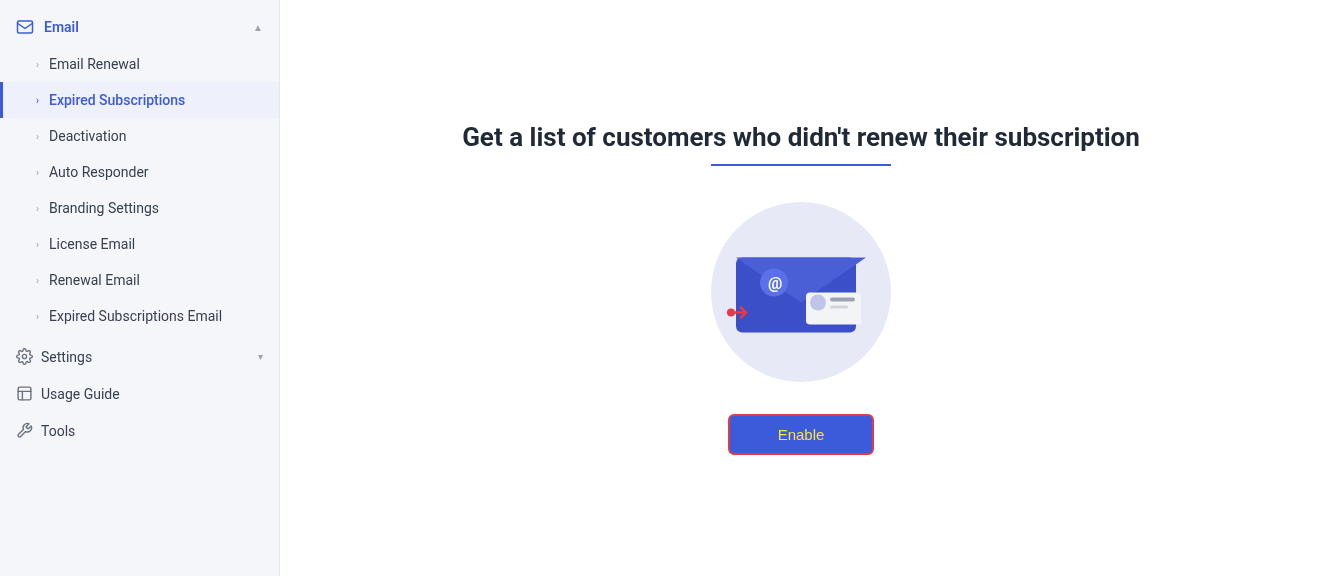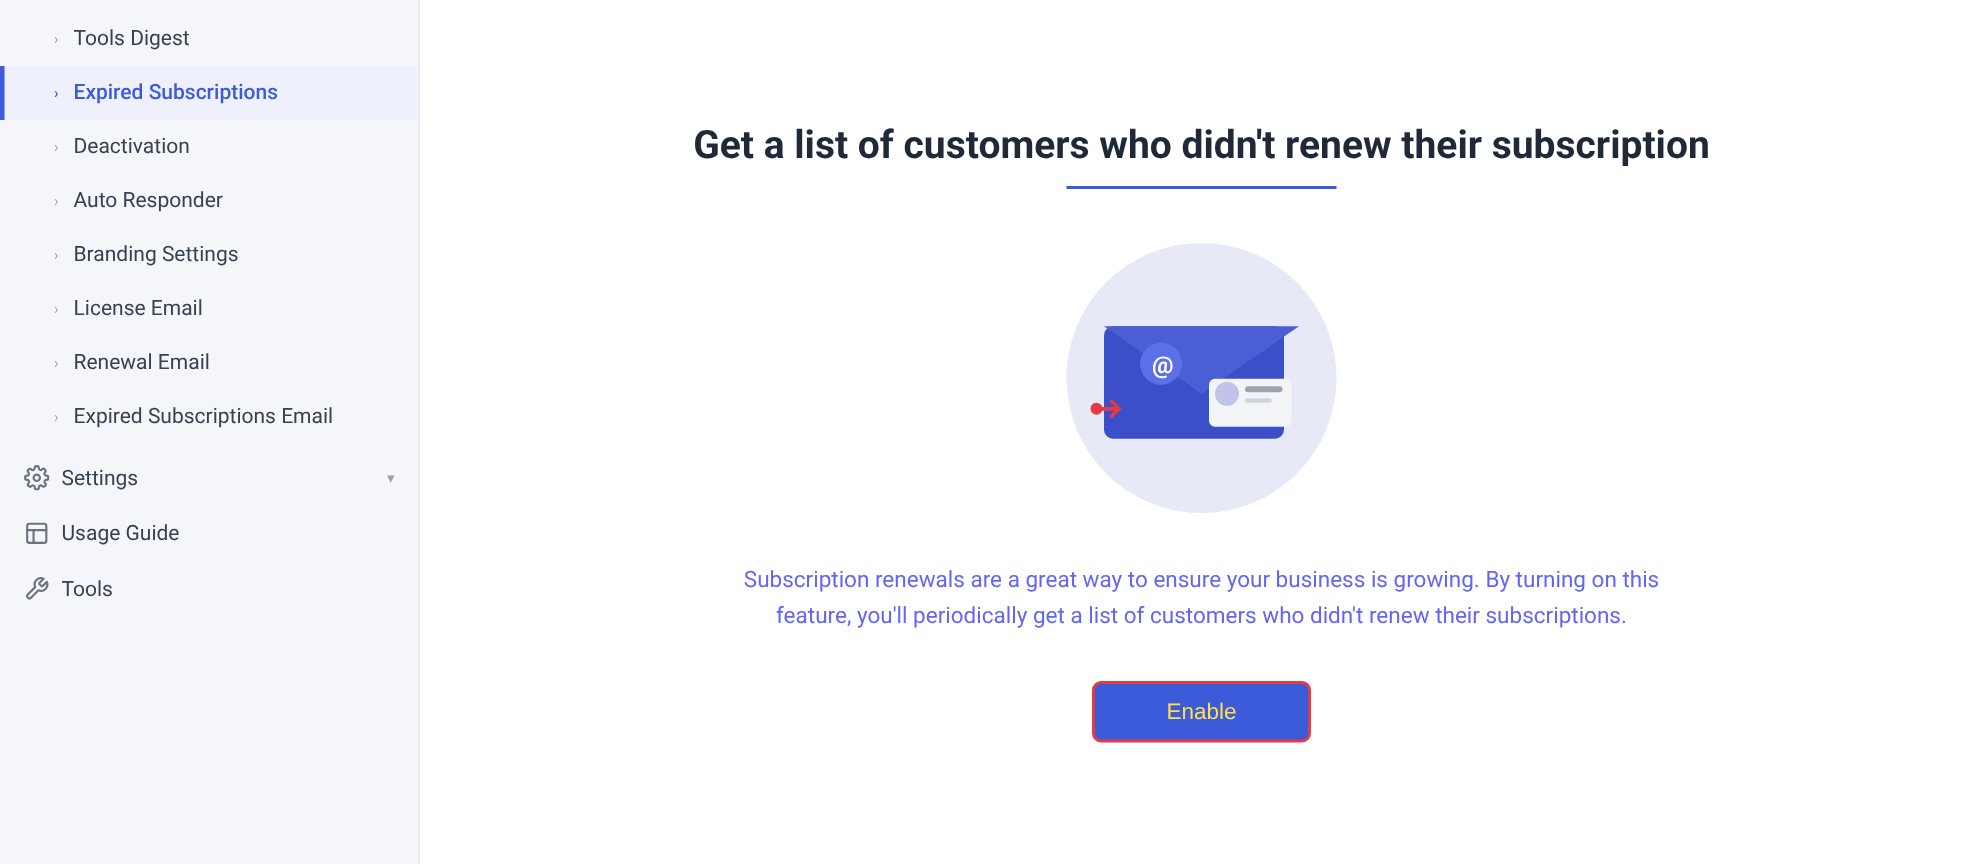--- a/index.html
+++ b/index.html
@@ -140,26 +140,36 @@
       font-size: 15px;
       font-weight: 500;
       cursor: pointer;
     }
   </style>
 </head>
 <body>
 
 <div class="sidebar">
 
+  <div class="sidebar-section-header">
+    <div class="icon-wrap">
+      <svg width="18" height="18" viewBox="0 0 24 24" fill="none" stroke="#3b5bdb" stroke-width="2" stroke-linecap="round" stroke-linejoin="round">
+        <rect x="2" y="4" width="20" height="16" rx="2"></rect>
+        <path d="M2 7l10 7 10-7"></path>
+      </svg>
+      <span>Email</span>
+    </div>
+    <span class="chevron">▲</span>
+  </div>
 
   <div>
 
     <div class="sidebar-item">
       <span class="chevron">›</span>
-      <span>Tools Digest</span>
+      <span>Email Renewal</span>
     </div>
 
     <div class="sidebar-item active" style="overflow: visible;">
       <span class="chevron" style="color:#3b5bdb;">›</span>
       <span>Expired Subscriptions</span>
 
       <div style="position:absolute; left:-30px; top:50%; transform:translateY(-50%); display:flex; align-items:center;">
         <svg width="28" height="18" viewBox="0 0 28 18" fill="none">
           <path d="M2 9 L22 9 M16 3 L22 9 L16 15" stroke="#e63946" stroke-width="2.5" stroke-linecap="round" stroke-linejoin="round"></path>
         </svg>
@@ -244,16 +254,15 @@
         <rect x="104" y="60" width="25" height="4" rx="2" fill="#9ca3af"></rect>
         <rect x="104" y="68" width="18" height="3" rx="1.5" fill="#d1d5db"></rect>
 
         <path d="M5 75 L20 75" stroke="#e63946" stroke-width="2.5" stroke-linecap="round"></path>
         <path d="M15 70 L20 75 L15 80" stroke="#e63946" stroke-width="2.5" stroke-linecap="round" stroke-linejoin="round" fill="none"></path>
         <circle cx="5" cy="75" r="4" fill="#e63946"></circle>
       </svg>
     </div>
   </div>
 
-  <p class="description-text">Subscription renewals are a great way to ensure your business is growing. By turning on this feature, you'll periodically get a list of customers who didn't renew their subscriptions.</p>
 
   <button class="enable-btn">Enable</button>
 </div>
 
 </body></html>

